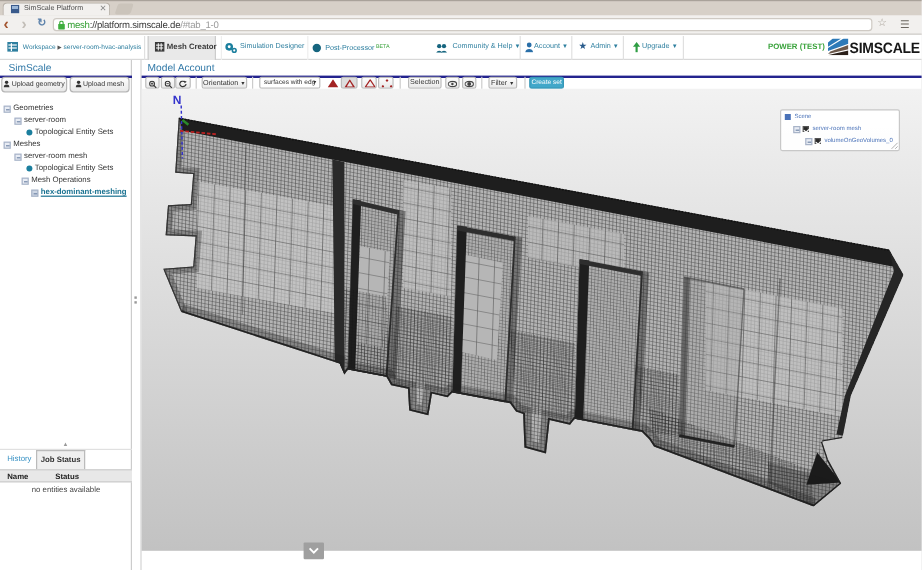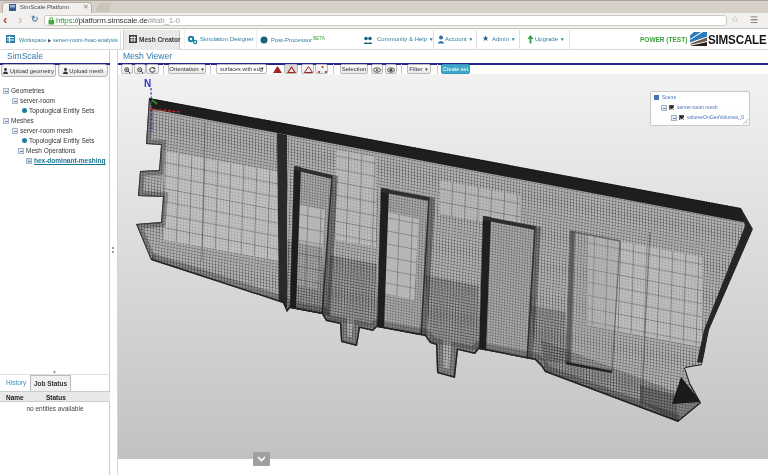--- a/index.html
+++ b/index.html
@@ -69,21 +69,21 @@
 <div class="abs" id="newtab"></div>
 <div class="abs" id="addr"></div>
 <div class="abs" id="back">‹</div>
 <div class="abs" id="fwd">›</div>
 <div class="abs" id="reload">↻</div>
 <div class="abs" id="urlbox"></div>
 <svg class="abs" style="left:48px;top:17px" width="7" height="8">
     <rect x="0.5" y="3" width="5.5" height="4.5" rx="0.5" fill="#3fae3f"></rect>
     <path d="M1.8 3 V2 a1.4 1.4 0 0 1 2.8 0 V3" fill="none" stroke="#3fae3f" stroke-width="1"></path>
   </svg>
-<div class="abs" id="urltext"><span style="color:#35a035">https</span>://platform.simscale.de<span style="color:#9a9a9a">/#tab_1-0</span></div>
+<div class="abs" id="urltext"><span style="color:#35a035">mesh</span>://platform.simscale.de<span style="color:#9a9a9a">/#tab_1-0</span></div>
 <div class="abs" id="star">☆</div>
 <div class="abs" id="menu3">☰</div>
 
 <div class="abs" id="apptb"></div>
 <svg class="abs" style="left:6px;top:35px" width="10" height="9">
     <rect x="0" y="0" width="9" height="8" fill="#2e7f9f"></rect>
     <rect x="1" y="2" width="7" height="1" fill="#fff"></rect>
     <rect x="1" y="4.5" width="7" height="1" fill="#fff"></rect>
     <rect x="3" y="1" width="1" height="6.5" fill="#fff"></rect>
   </svg>
@@ -175,21 +175,21 @@
 <div class="abs" id="jobtab">Job Status</div>
 <div class="abs" id="tblhead"></div>
 <div class="abs" style="left:6px;top:394px;font-size:6.5px;font-weight:bold;color:#222">Name</div>
 <div class="abs" style="left:46px;top:394px;font-size:6.5px;font-weight:bold;color:#222">Status</div>
 <div class="abs" style="left:0px;top:405px;width:110px;text-align:center;font-size:6.5px;color:#444">no entities available</div>
 
 <div class="abs" id="splitter"></div>
 <div class="abs" style="left:112px;top:247px;width:2px;height:2px;background:#999"></div>
 <div class="abs" style="left:112px;top:251px;width:2px;height:2px;background:#999"></div>
 
-<div class="abs" id="mvtitle">Mesh Viewer</div>
+<div class="abs" id="mvtitle">Model Account</div>
 <div class="abs navyrule" style="left:118px;top:63px;width:650px"></div>
 <div class="vbtn" style="left:121px;width:12px"></div>
 <svg class="abs" style="left:124px;top:66.5px" width="7" height="7">
     <circle cx="2.7" cy="2.7" r="2" fill="none" stroke="#333" stroke-width="0.9"></circle>
     <line x1="4.2" y1="4.2" x2="6.2" y2="6.2" stroke="#333" stroke-width="1"></line>
     <line x1="1.7" y1="2.7" x2="3.7" y2="2.7" stroke="#333" stroke-width="0.7"></line>
     <line x1="2.7" y1="1.7" x2="2.7" y2="3.7" stroke="#333" stroke-width="0.7"></line>
   </svg>
 <div class="vbtn" style="left:134px;width:12px"></div>
 <svg class="abs" style="left:137px;top:66.5px" width="7" height="7">

